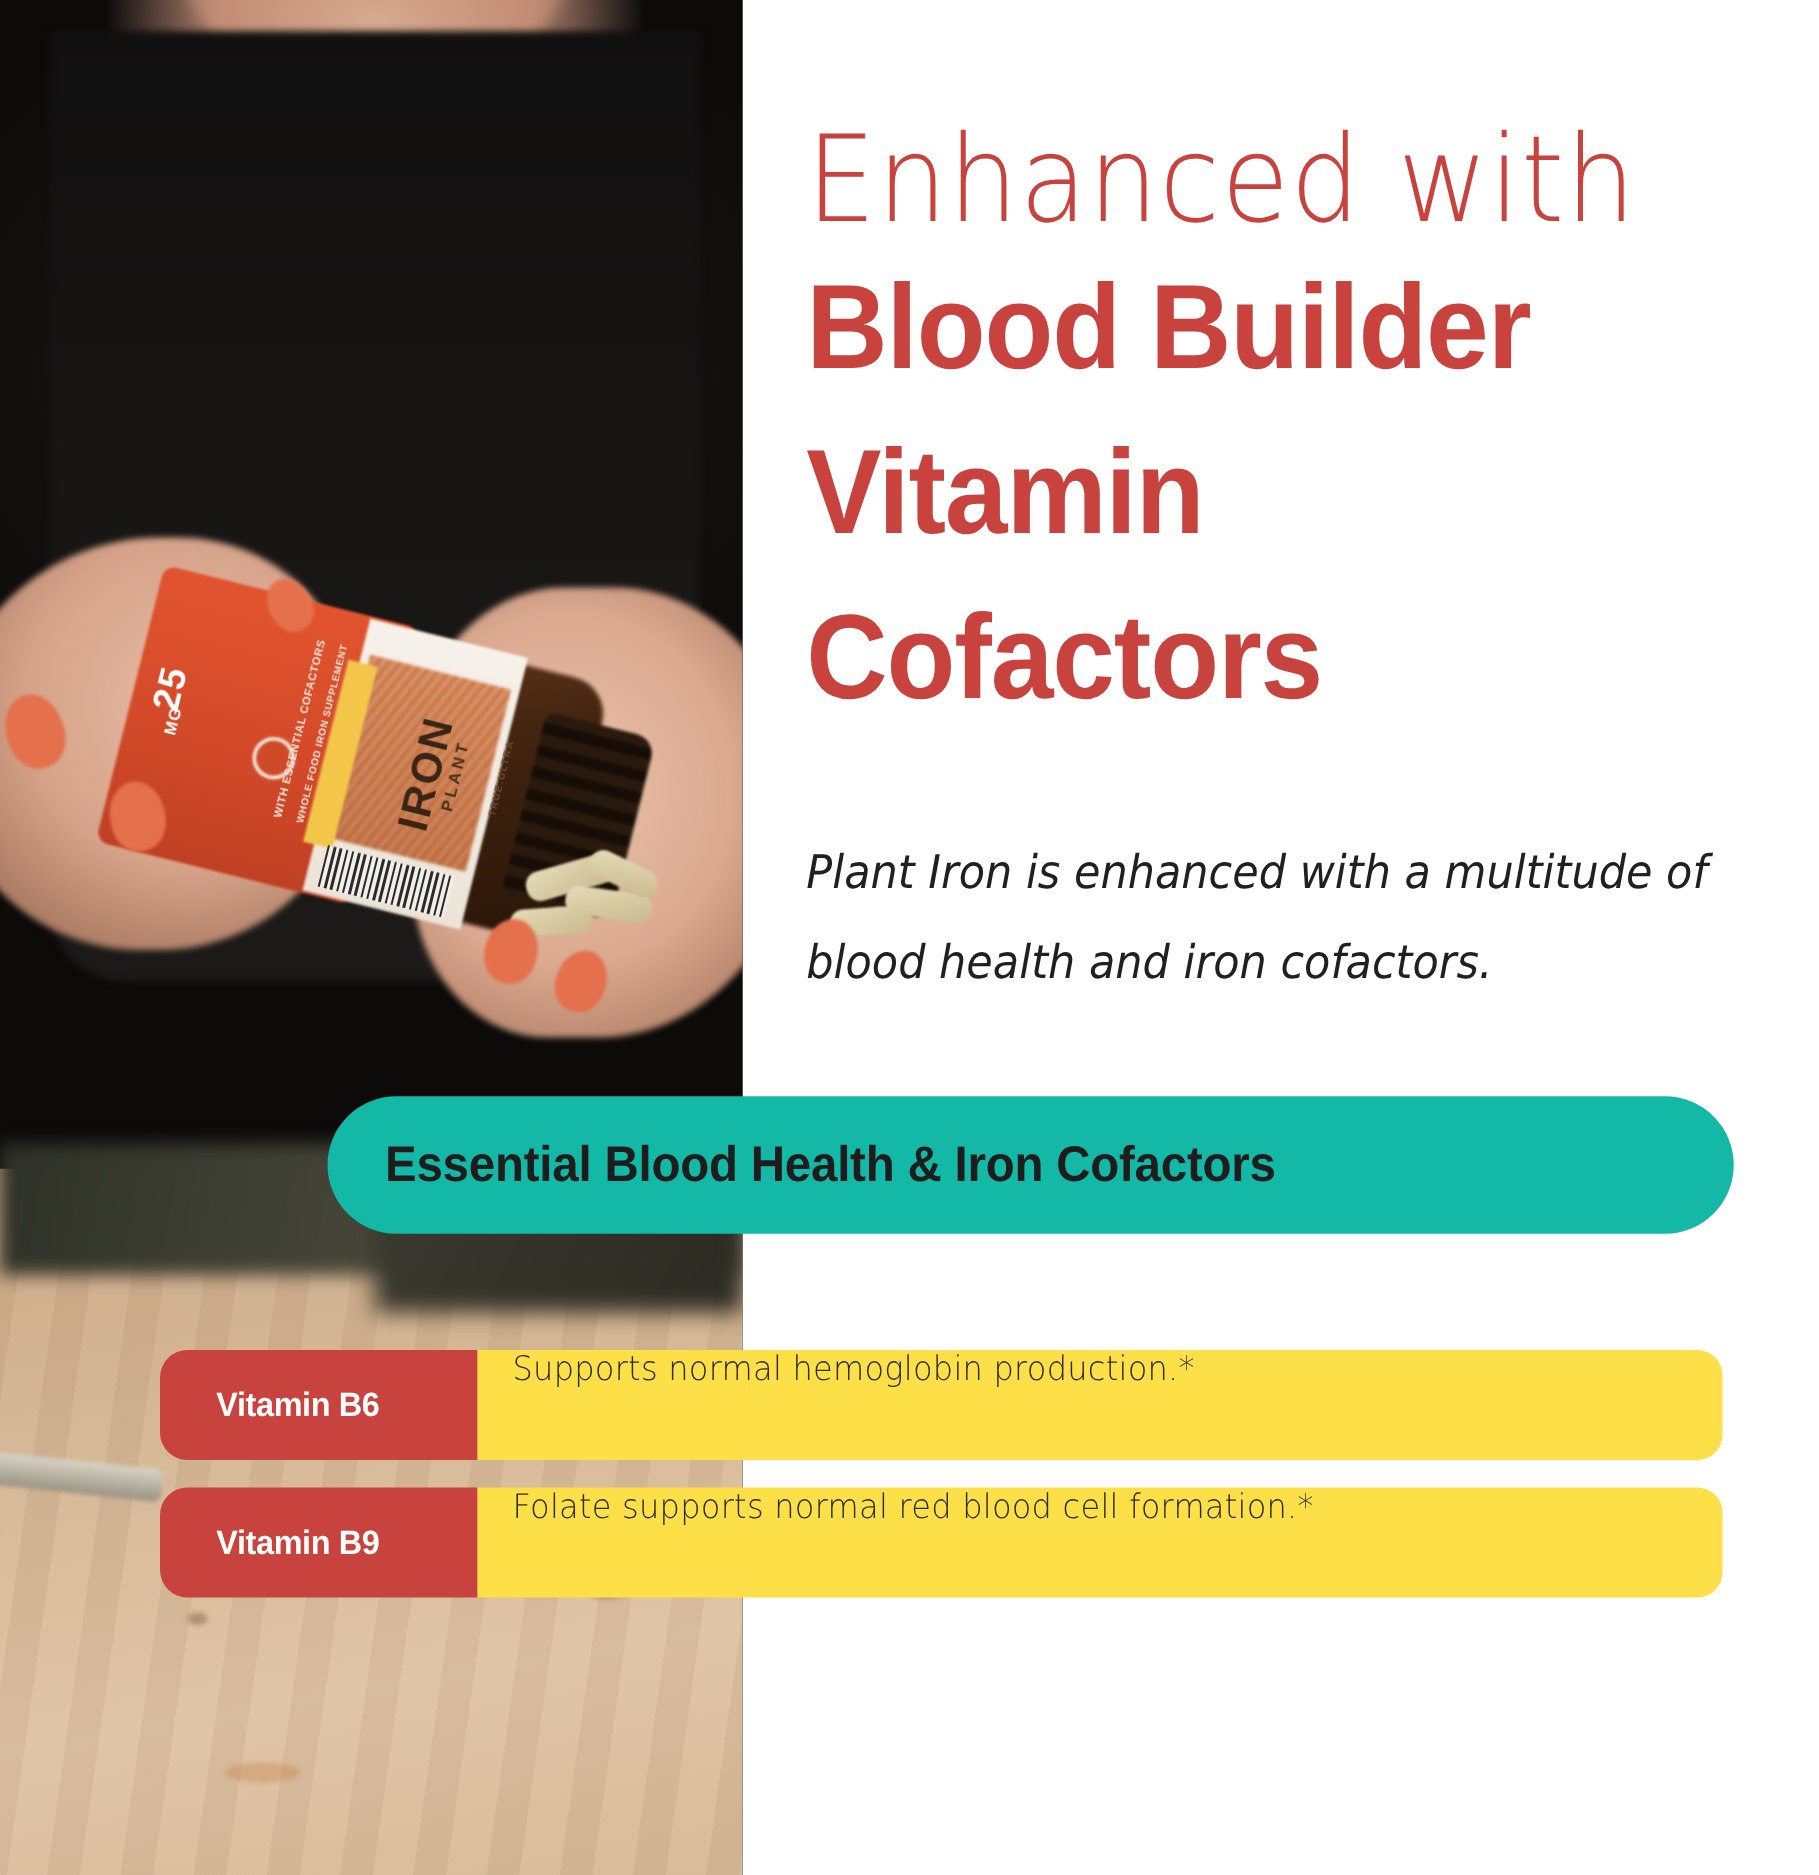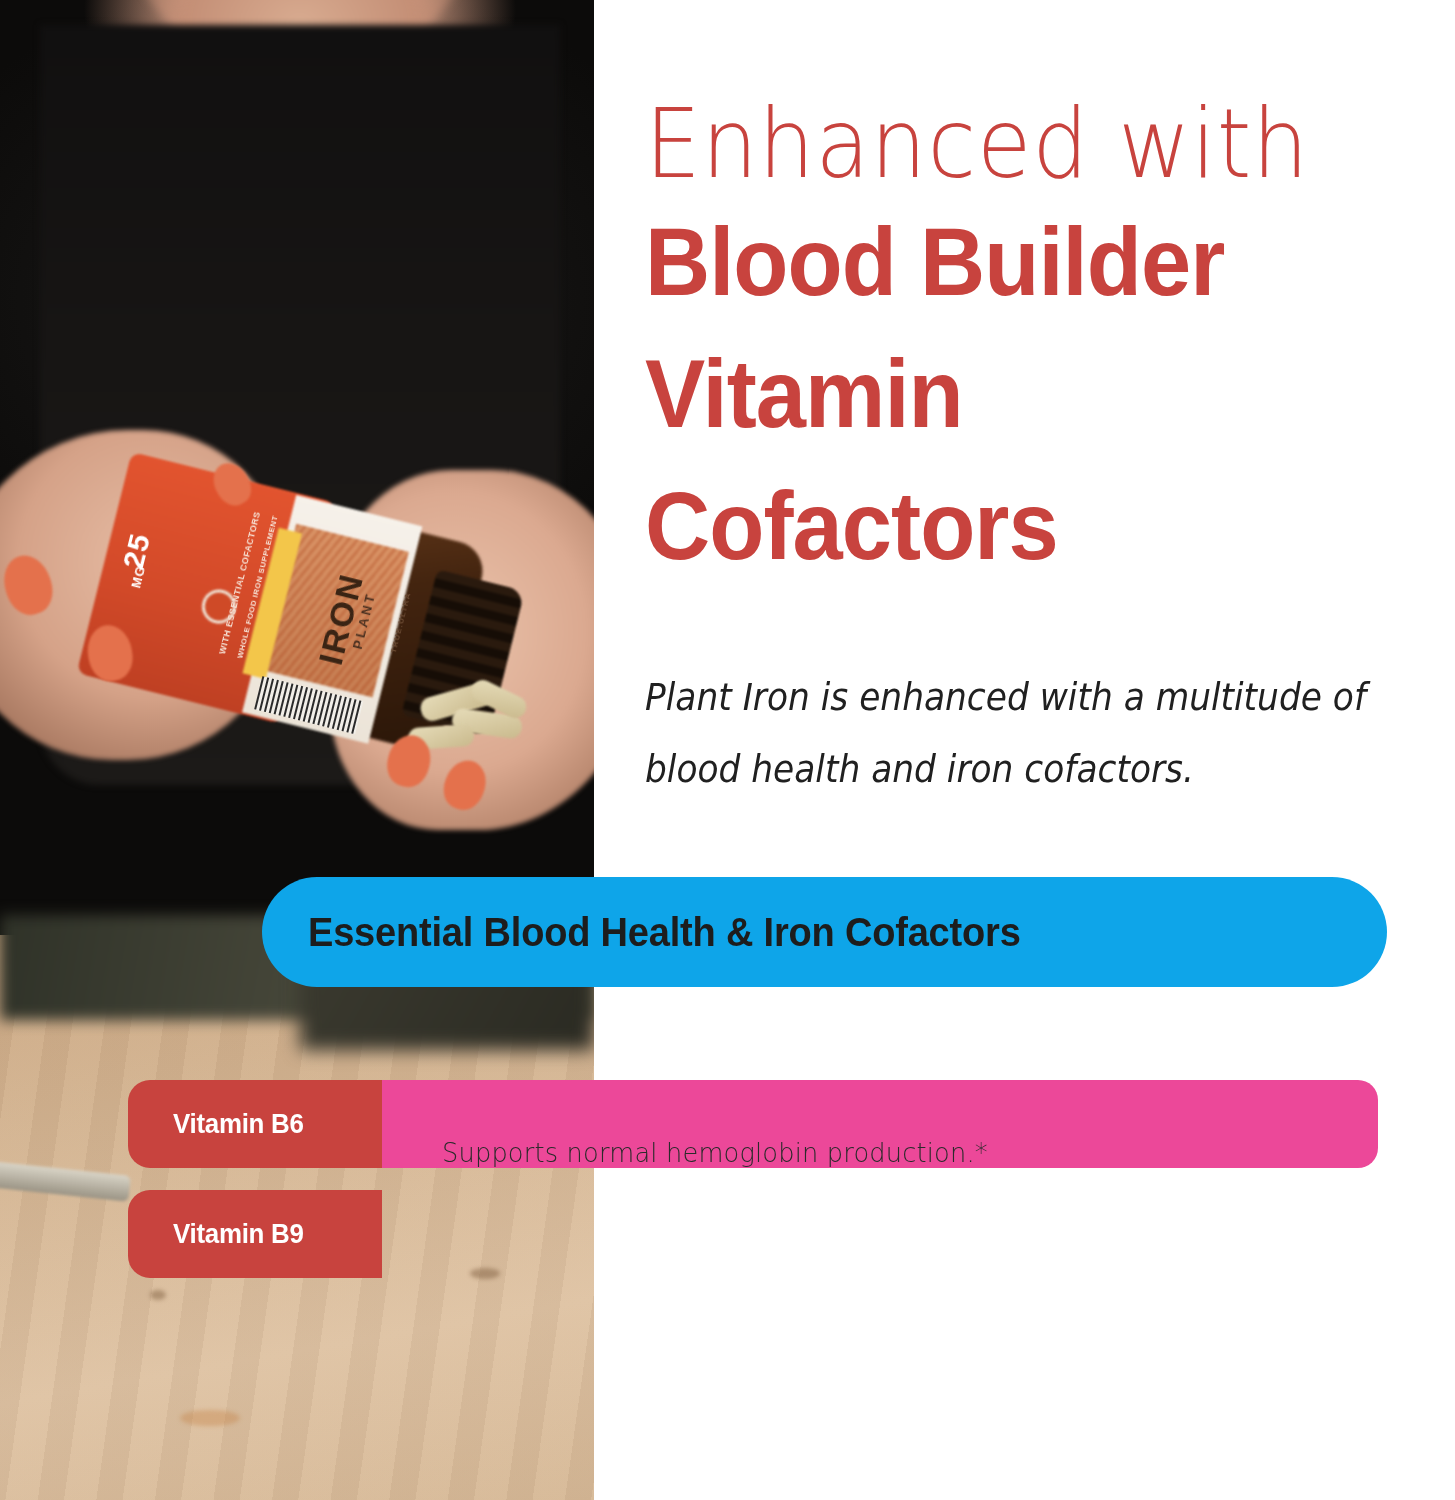--- a/index.html
+++ b/index.html
@@ -164,21 +164,21 @@
   .sub{
     position:absolute; left:645px; top:662px; width:790px;
     font-size:37px; line-height:72px; font-style:italic; font-weight:300;
     color:#202020; font-family:"DejaVu Sans", sans-serif;
     transform:scaleX(0.93); transform-origin:left top;
   }
 
   
   .banner{
     position:absolute; left:262px; top:877px; width:1125px; height:110px;
-    background:#0ea5e9; border-radius:55px;
+    background:#14b8a6; border-radius:55px;
     display:flex; align-items:center; padding-left:46px;
   }
   .banner-title{
     font-size:40px; font-weight:700; color:#1d1d1d; letter-spacing:-0.2px;
     transform:scaleX(0.95); transform-origin:left center; white-space:nowrap;
   }
 
   
   .rows{ position:absolute; left:128px; top:1058px; width:1250px; }
   .row{
@@ -188,22 +188,22 @@
   .row-tag{
     width:254px; flex:0 0 254px; background:#c8433e;
     border-radius:22px 0 0 22px;
     display:flex; align-items:center; padding-left:45px;
   }
   .row-tag span{
     color:#ffffff; font-size:27px; font-weight:700; letter-spacing:-0.3px;
     transform:scaleX(0.96); transform-origin:left center; white-space:nowrap;
   }
   .row-desc{
-    flex:1 1 auto; background:#ec4899; border-radius:0 20px 20px 0;
-    display:flex; align-items:flex-end; padding-left:60px;
+    flex:1 1 auto; background:#fde047; border-radius:0 20px 20px 0;
+    display:flex; align-items:flex-start; padding-left:28px;
   }
   .row-desc span{
     color:#2b2b2b; font-size:27px; font-weight:300; letter-spacing:0.2px;
     font-family:"DejaVu Sans", sans-serif;
     transform:scaleX(0.95); transform-origin:left center; white-space:nowrap;
   }
 </style>
 </head>
 <body>
 
@@ -280,18 +280,21 @@
       </div>
       <div class="row-desc">
         <span>Supports normal hemoglobin production.*</span>
       </div>
     </div>
 
     <div class="row">
       <div class="row-tag">
         <span>Vitamin B9</span>
       </div>
+      <div class="row-desc">
+        <span>Folate supports normal red blood cell formation.*</span>
+      </div>
     </div>
 
 
   </div>
 
 </div>
 
 </body></html>

